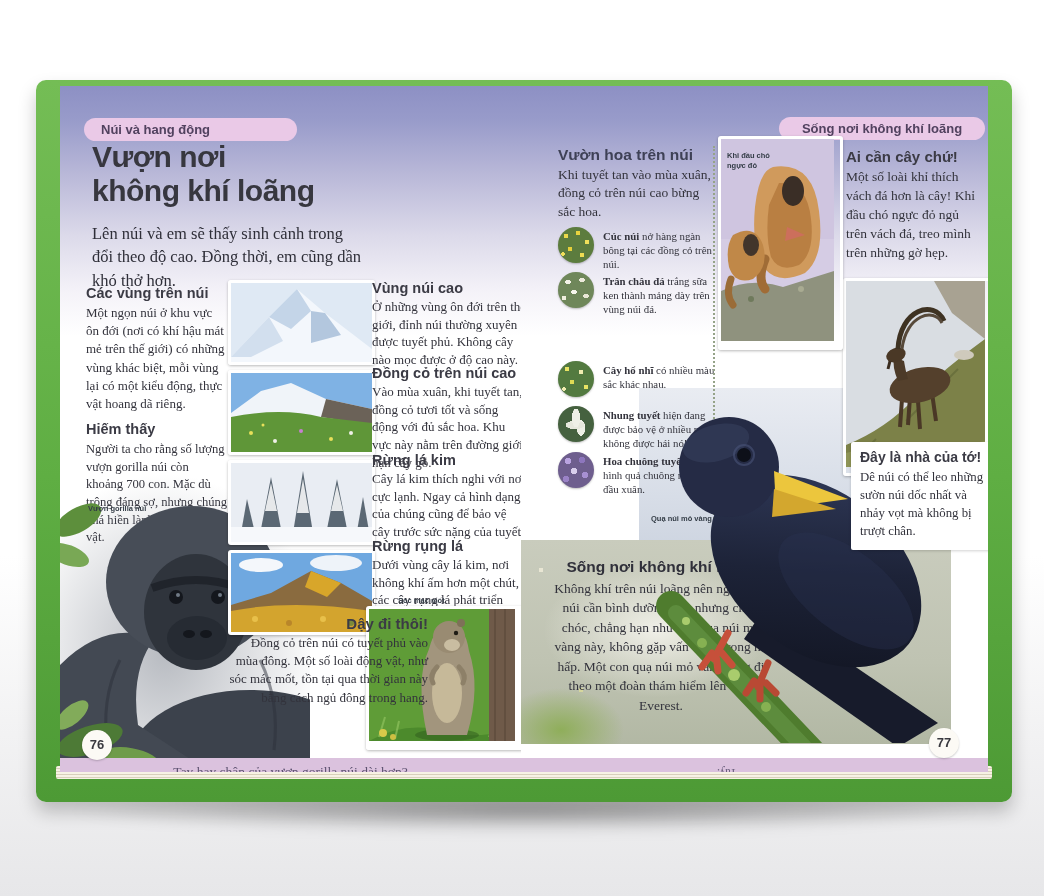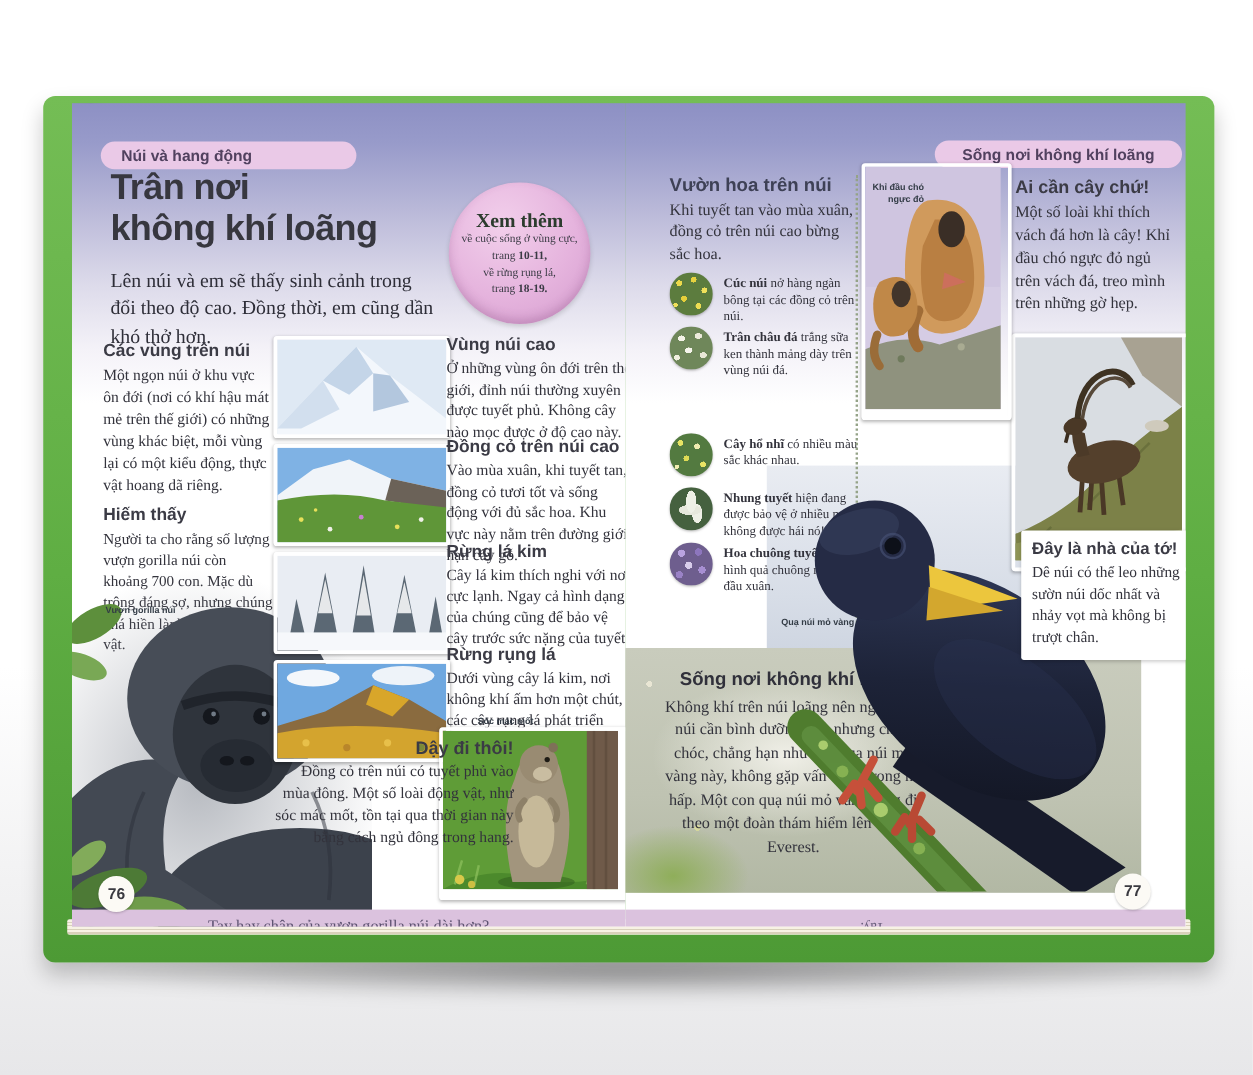--- a/index.html
+++ b/index.html
@@ -22,21 +22,21 @@
     background:linear-gradient(180deg,#8d90c4 0px,#989bca 34px,#b9b8d8 88px,#dcdaea 150px,#f4f2f8 205px,#ffffff 250px,#ffffff 100%);text-decoration:underline;}
   .page-left{left:0;width:461px;}
   .page-right{left:461px;width:467px;}
   .gutter{left:446px;top:0;width:30px;height:686px;z-index:9;pointer-events:none;
     background:linear-gradient(90deg,rgba(40,30,60,0) 0%,rgba(40,30,60,.18) 45%,rgba(40,30,60,.30) 52%,rgba(40,30,60,.12) 62%,rgba(40,30,60,0) 100%);}
   
   .serif{font-family:"Liberation Serif",serif;color:#33333c;}
   .hsans{font-family:"Liberation Sans",sans-serif;font-weight:700;color:#3b3b45;}
   .tab{height:23px;border-radius:12px;background:#eac9e7;color:#51415f;
     font-size:13px;font-weight:700;line-height:23px;}
-  .caption{font-size:7.5px;font-weight:700;color:#333c46;line-height:1.3;text-align:right;}
+  .caption{font-size:7.5px;font-weight:700;color:#333c46;line-height:1.3;}
   .photo{border:3px solid #fff;border-radius:3px;box-shadow:0 1px 3px rgba(0,0,0,.28);overflow:hidden;}
   .footer-strip{left:0;top:672px;height:28px;background:#dbc2de;z-index:8;}
   .pagenum{width:30px;height:30px;border-radius:50%;background:#fcfaf5;z-index:9;
     text-align:center;line-height:30px;font-size:13px;font-weight:700;color:#3a3a40;
     box-shadow:0 1px 2px rgba(0,0,0,.2);}
   
   .lp-tab{left:24px;top:32px;width:196px;padding-left:17px;}
   .lp-title{left:32px;top:54px;font-size:30px;line-height:34px;letter-spacing:-.5px;color:#37373f;}
   .lp-intro{left:32px;top:136px;width:276px;font-size:16.5px;line-height:1.42;color:#2e2e38;}
   .seemore{left:314px;top:66px;width:118px;height:118px;border-radius:50%;text-align:center;
@@ -114,33 +114,26 @@
 
 <div class="abs spread">
 
   <div class="page page-left">
 
     <div class="abs tab lp-tab">
       <span>Núi và hang động</span>
     </div>
 
     <div class="abs hsans lp-title">
-      <div>Trân nơi</div>
+      <div>Vượn nơi</div>
       <div>không khí loãng</div>
     </div>
 
     <div class="abs serif lp-intro">Lên núi và em sẽ thấy sinh cảnh trong đổi theo độ cao. Đồng thời, em cũng dần khó thở hơn.</div>
 
-    <div class="abs seemore">
-      <div class="sm-title">Xem thêm</div>
-      <div class="sm-line">về cuộc sống ở vùng cực,</div>
-      <div class="sm-line"><span>trang</span> <b>10-11,</b></div>
-      <div class="sm-line">về rừng rụng lá,</div>
-      <div class="sm-line"><span>trang</span> <b>18-19.</b></div>
-    </div>
 
     <div class="abs hsans colA-h" style="top:199px;">Các vùng trên núi</div>
     <div class="abs serif colA-b" style="top:218px;">Một ngọn núi ở khu vực ôn đới (nơi có khí hậu mát mẻ trên thế giới) có những vùng khác biệt, mỗi vùng lại có một kiểu động, thực vật hoang dã riêng.</div>
 
     <div class="abs hsans colA-h" style="top:335px;">Hiếm thấy</div>
     <div class="abs serif colA-b" style="top:355px;font-size:12.6px;">Người ta cho rằng số lượng vượn gorilla núi còn khoảng 700 con. Mặc dù trông đáng sợ, nhưng chúng khá hiền lành và ăn thực vật.</div>
 
     <div class="abs caption gor-cap">Vượn gorilla núi</div>
 
     <div class="abs gorilla-box" style="background:radial-gradient(200px 230px at 42% 62%,rgba(125,131,142,.55),rgba(125,131,142,0) 78%);">

